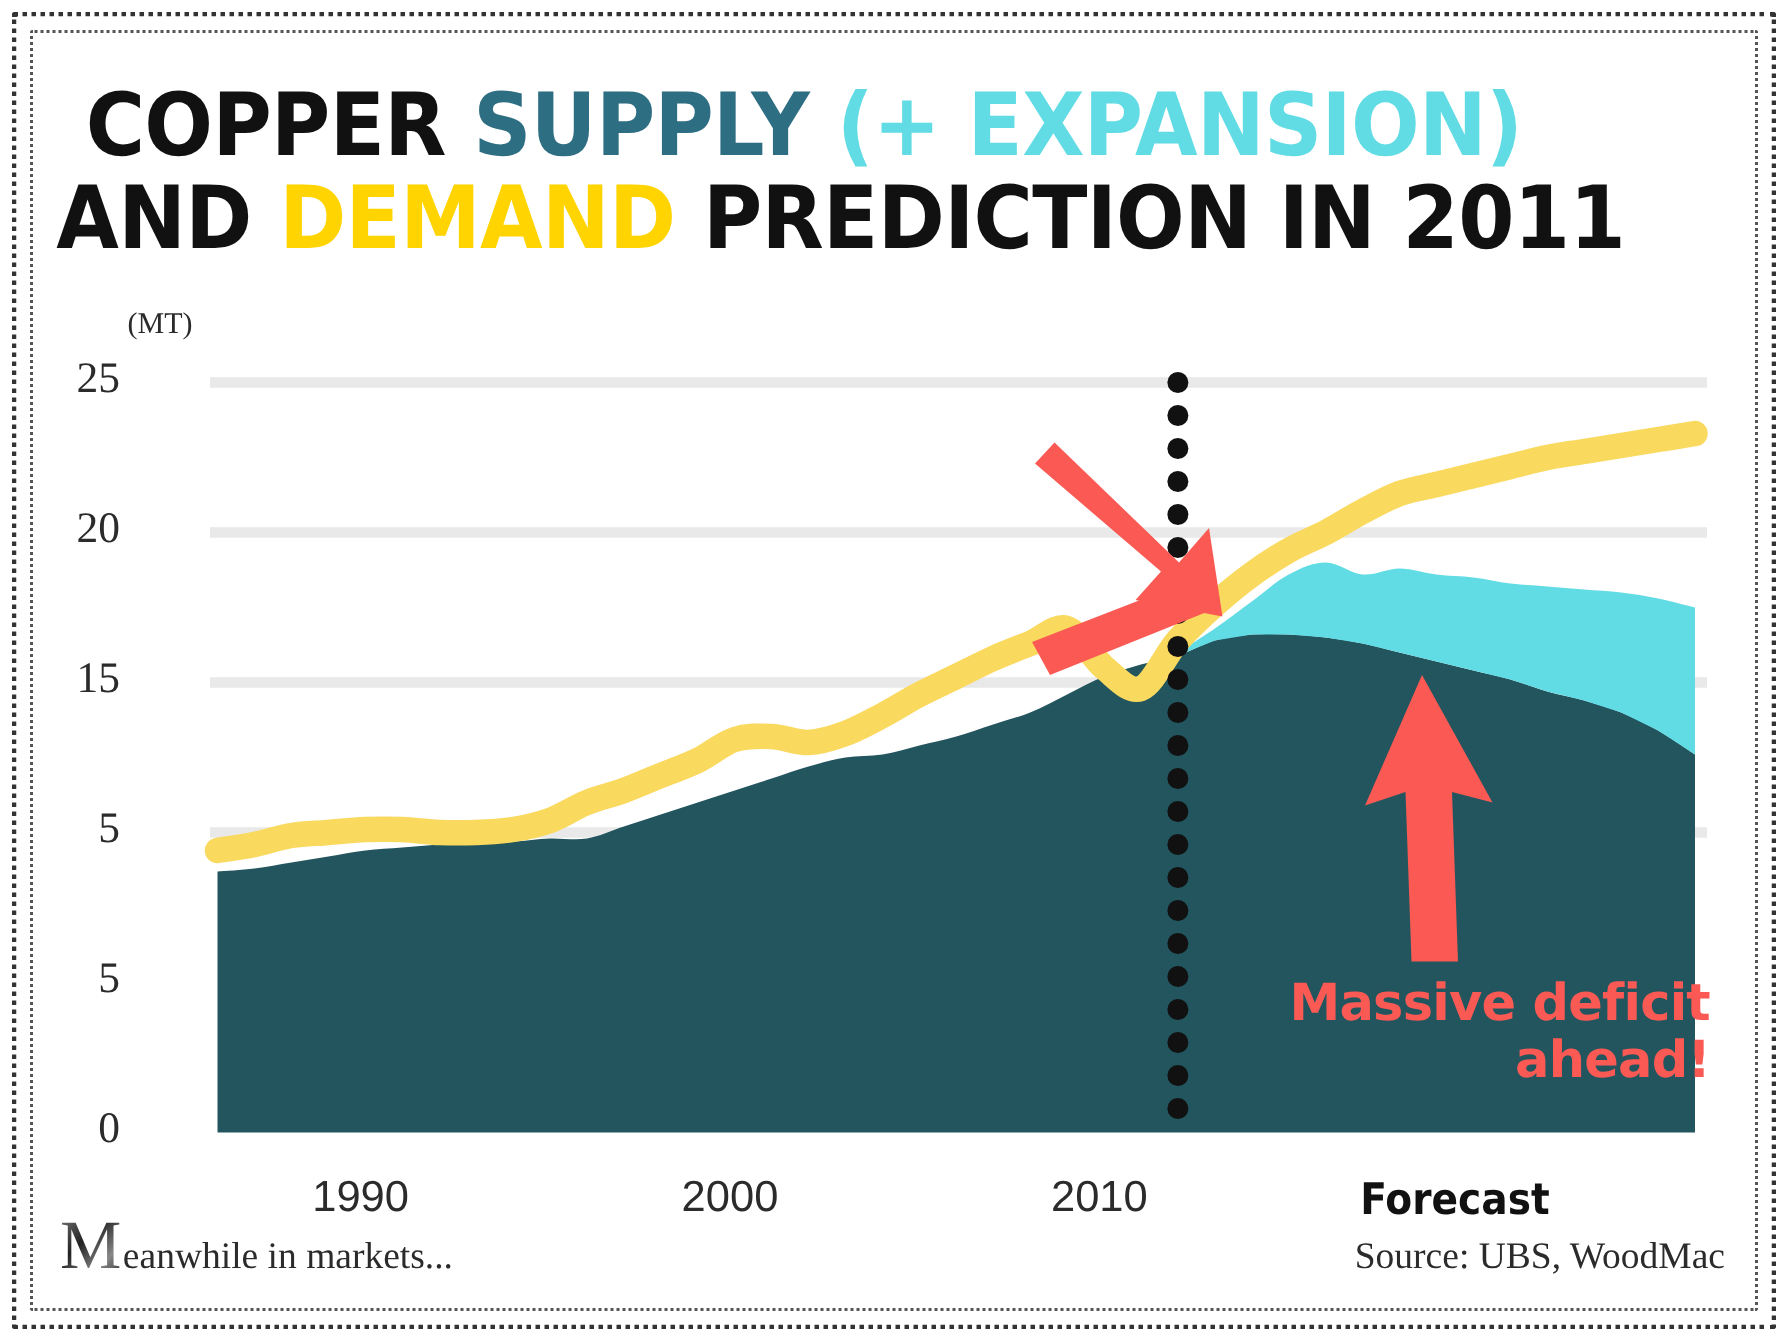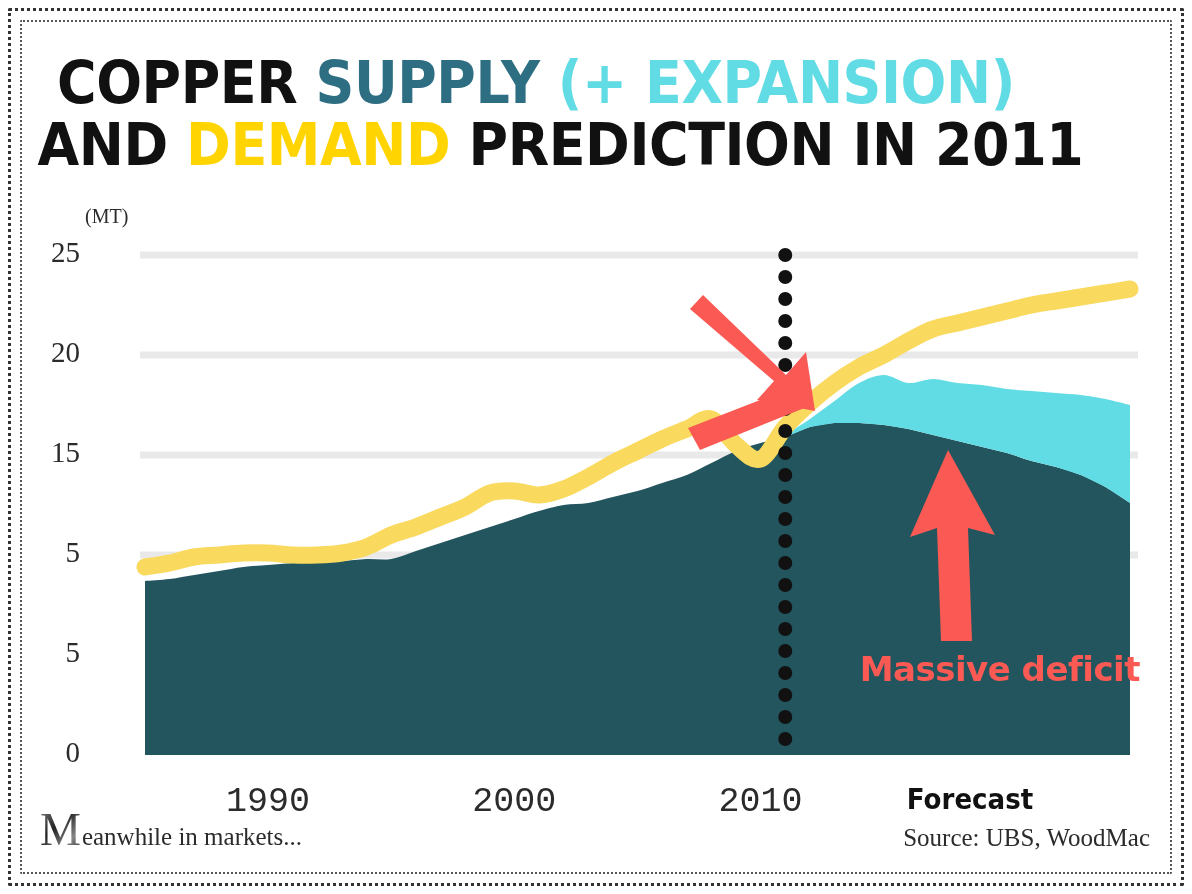--- a/index.html
+++ b/index.html
@@ -23,22 +23,22 @@
   .t-teal{color:#2E6E83;}
   .t-cyan{color:#62DCE4;}
   .t-yellow{color:#FFD400;}
 
   
   .plot-wrap{position:absolute;left:0;top:0;width:1192px;height:894px;border-radius:22px;}
   .unit-label{position:absolute;left:85px;top:205px;font-size:20px;color:#2b2b2b;
      font-family:"Liberation Serif",serif;}
   .ytick{position:absolute;width:60px;text-align:right;font-size:29px;color:#2b2b2b;
      font-family:"Liberation Serif",serif;}
-  .xtick{position:absolute;font-size:35px;color:#2b2b2b;text-align:center;width:120px;
-     font-family:Liberation Mono, monospace;}
+  .xtick{position:absolute;font-size:29px;color:#2b2b2b;text-align:left;width:120px;
+     font-family:Liberation Sans, sans-serif;}
   .forecast-label{position:absolute;font-size:29px;font-weight:bold;color:#111;
      font-family:"DejaVu Sans",sans-serif;text-align:center;width:180px;
      transform:scaleX(0.9);}
 
   .chart-svg{position:absolute;left:0;top:0;}
 
   
   .anno{position:absolute;color:#FA5A53;font-family:"DejaVu Sans",sans-serif;
      font-weight:bold;font-size:34px;line-height:38px;letter-spacing:-0.5px;}
   .anno-glut{left:452px;top:224px;}
@@ -131,20 +131,21 @@
     <div id="xticks">
         <div class="xtick" style="left: 208.125px; top: 782px;">1990</div>
         <div class="xtick" style="left: 454.375px; top: 782px;">2000</div>
         <div class="xtick" style="left: 700.625px; top: 782px;">2010</div>
       </div>
 
     <div class="forecast-label" style="left:880px;top:782px;">Forecast</div>
 
     <div class="anno anno-deficit">
       <div>Massive deficit</div>
+      <div>ahead!</div>
     </div>
   </div>
 
   <div class="logo">
     <span class="logo-m">M</span>
     <span class="logo-text">eanwhile in markets...</span>
   </div>
   <div class="source">Source: UBS, WoodMac</div>
 
 </div>

